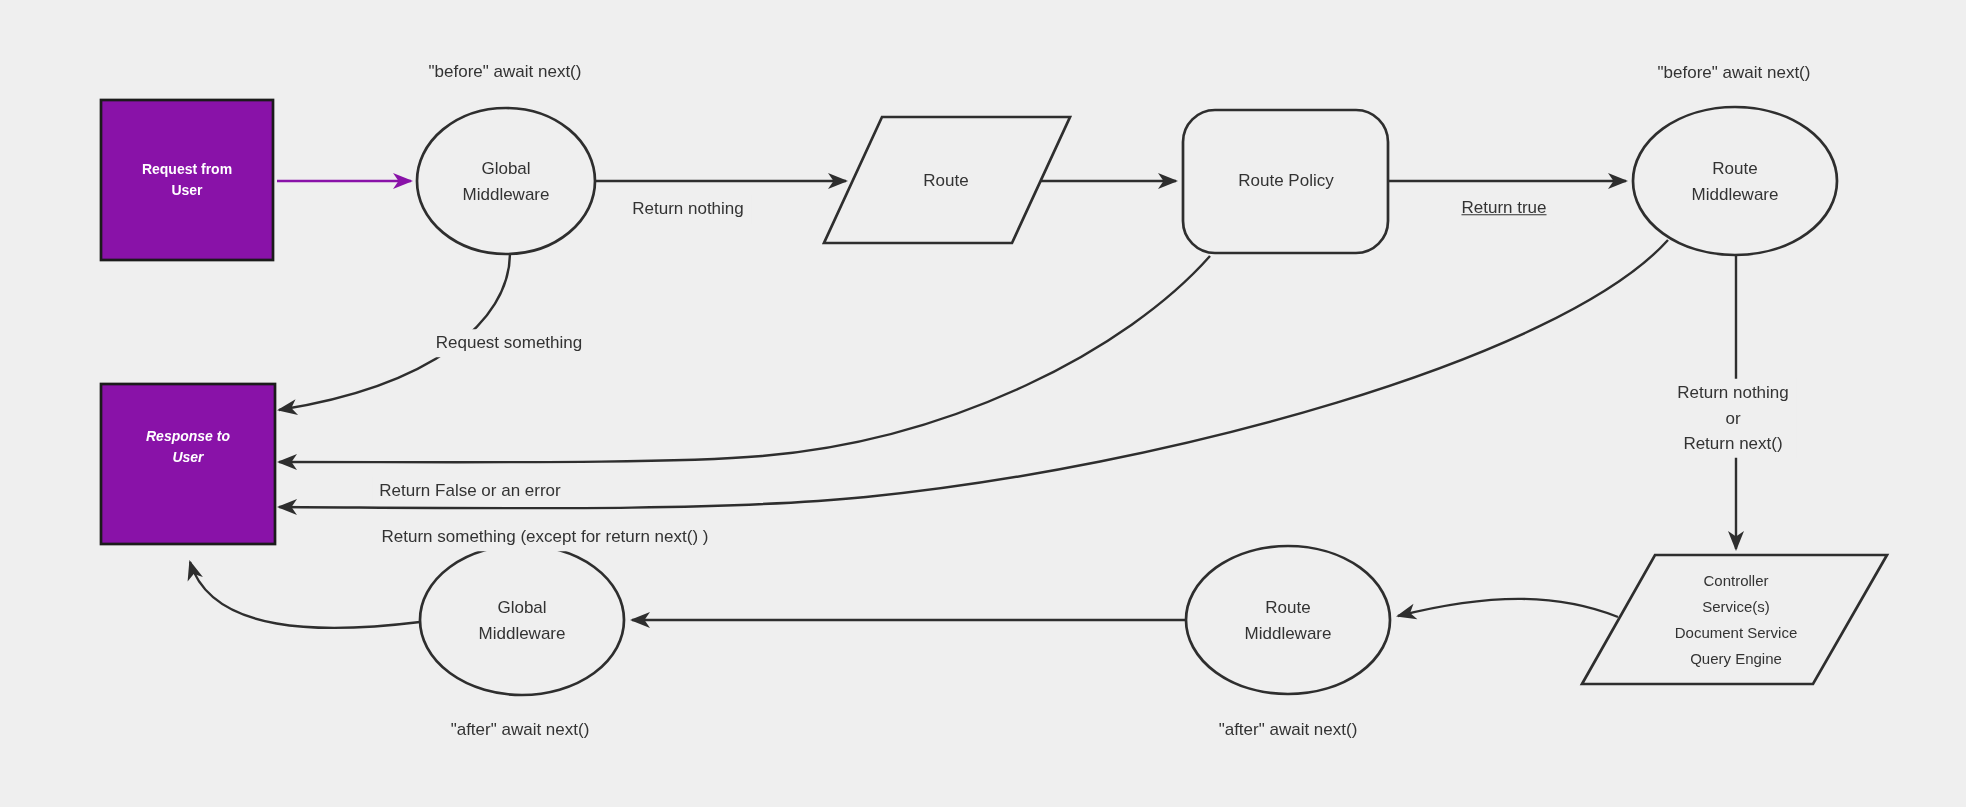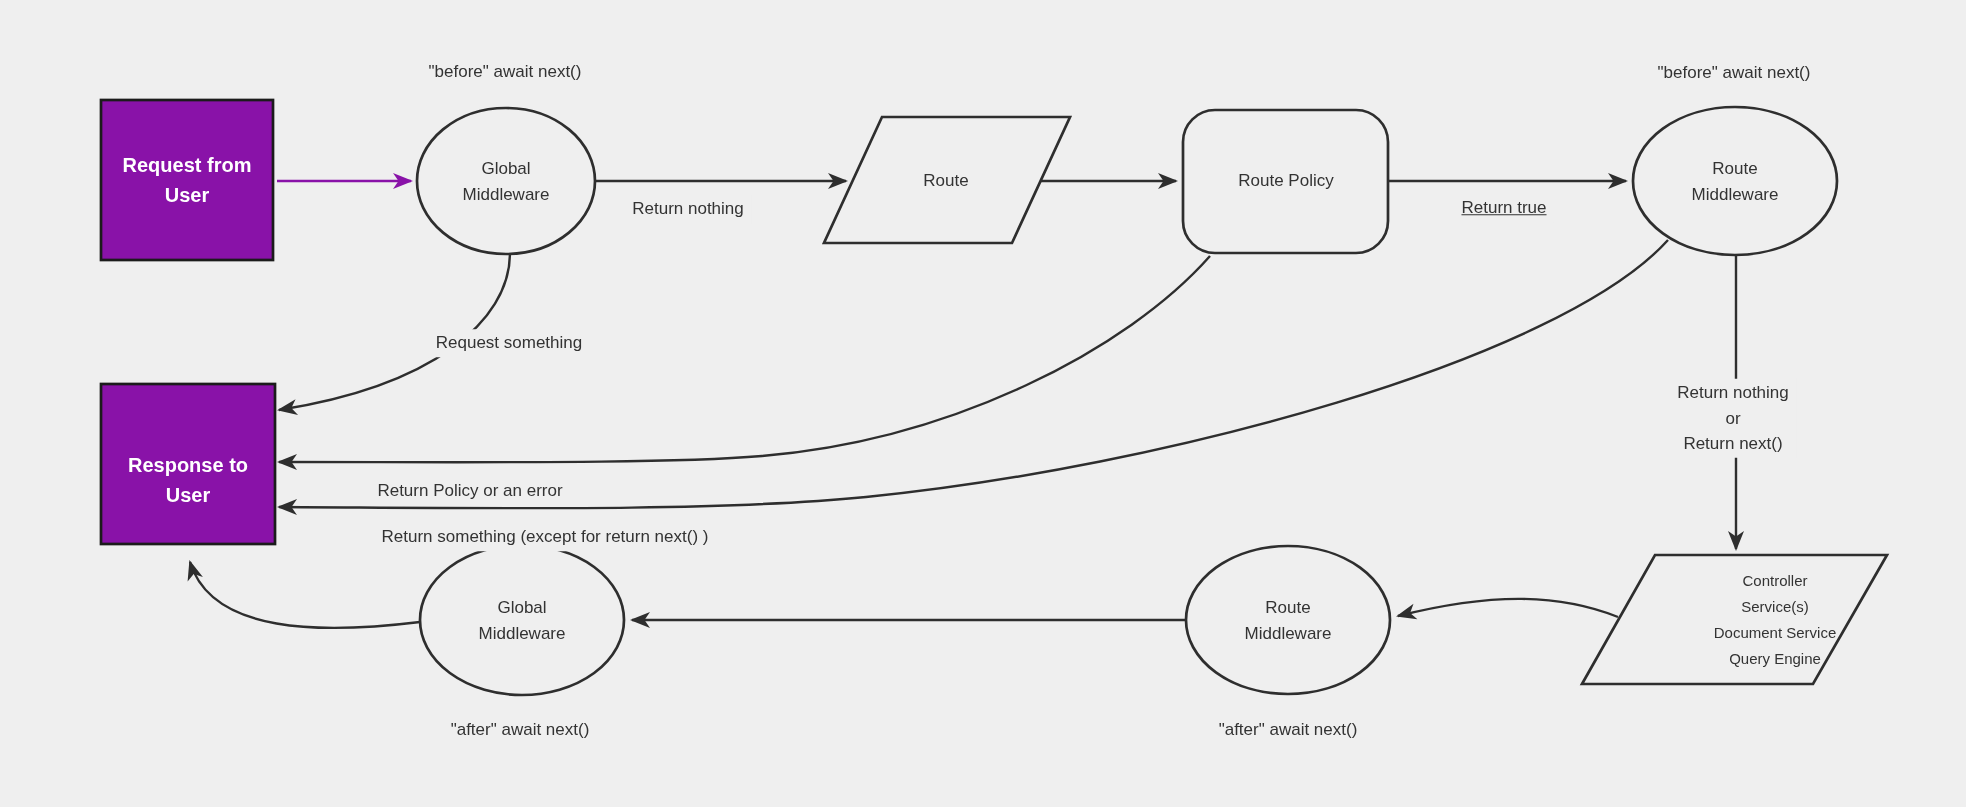--- a/index.html
+++ b/index.html
@@ -18,22 +18,22 @@
   .lbl {
     position:absolute;
     transform:translate(-50%,-50%);
     white-space:pre-line;
     text-align:center;
     color: var(--text, #333333);
     font-size:17px;
     line-height:1.5;
   }
   .edge-lbl { background: var(--bg, #efefef); padding:1px 7px;margin-top:27px; }
-  .box-lbl { color: var(--boxText, #ffffff); font-weight:bold; font-size:20px; line-height:1.5; }
-  .small-lbl { font-size:15px; line-height:1.73;margin-left:39px; }
+  .box-lbl { color: var(--boxText, #ffffff); font-weight:bold; font-size:14px; line-height:1.5; }
+  .small-lbl { font-size:15px; line-height:1.73; }
   .annotation { font-size:17px; }
 </style>
 </head>
 <body>
 
 <div class="canvas">
 
   <svg class="layer" width="1966" height="807" viewBox="0 0 1966 807">
     <defs>
       <marker id="arrow" markerUnits="userSpaceOnUse" markerWidth="22" markerHeight="18" viewBox="0 0 22 18" refX="19" refY="9" orient="auto">
@@ -76,30 +76,30 @@
   <div class="lbl" style="left:1735px; top:181px;">Route
 Middleware</div>
   <div class="lbl small-lbl" style="left:1736px; top:620px;">Controller
 Service(s)
 Document Service
 Query Engine</div>
   <div class="lbl" style="left:1288px; top:620px;">Route
 Middleware</div>
   <div class="lbl" style="left:522px; top:620px;">Global
 Middleware</div>
-  <div class="lbl box-lbl" style="left:188px; top:480px;">Response to
+  <div class="lbl box-lbl" style="left:188px; top:447px;font-style:italic;">Response to
 User</div>
 
   <div class="lbl edge-lbl" style="left:688px; top:182px;">Return nothing</div>
   <div class="lbl edge-lbl" style="left:1504px; top:181px;text-decoration:underline;">Return true</div>
   <div class="lbl edge-lbl" style="left:1733px; top:391px;">Return nothing
 or
 Return next()</div>
   <div class="lbl edge-lbl" style="left:509px; top:316px;">Request something</div>
-  <div class="lbl edge-lbl" style="left:470px; top:464px;">Return Policy or an error</div>
+  <div class="lbl edge-lbl" style="left:470px; top:464px;">Return False or an error</div>
   <div class="lbl edge-lbl" style="left:545px; top:510px;text-align:right;">Return something (except for return next() )</div>
 
   <div class="lbl annotation" style="left:505px; top:72px;">"before" await next()</div>
   <div class="lbl annotation" style="left:1734px; top:73px;">"before" await next()</div>
   <div class="lbl annotation" style="left:520px; top:730px;">"after" await next()</div>
   <div class="lbl annotation" style="left:1288px; top:730px;">"after" await next()</div>
 
 </div>
 
 </body></html>

